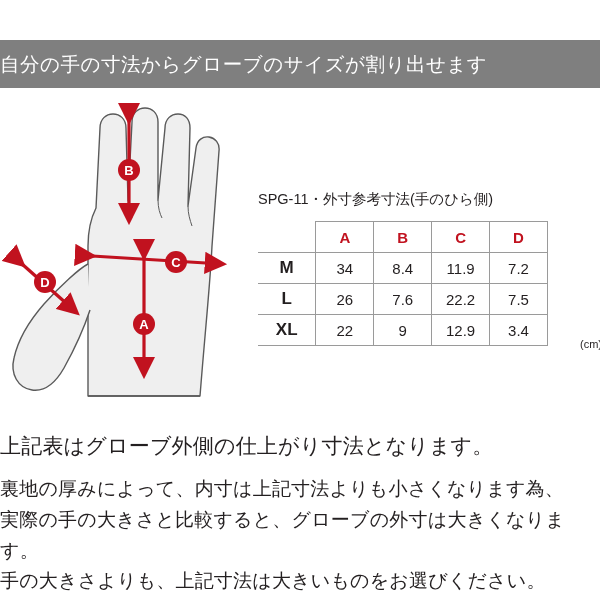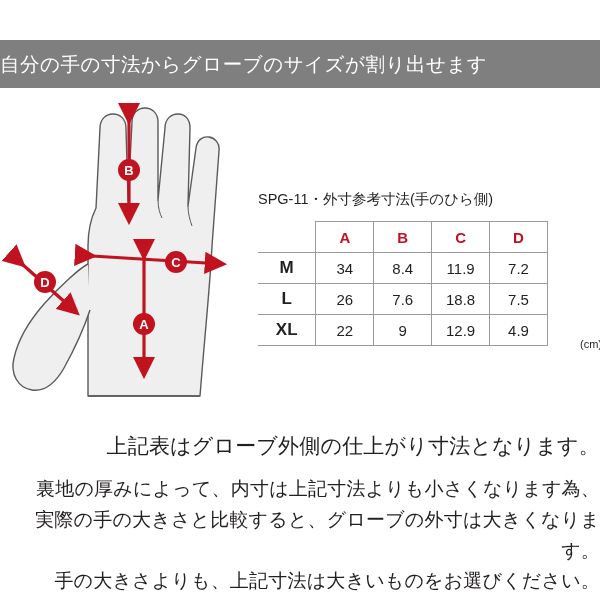--- a/index.html
+++ b/index.html
@@ -103,21 +103,21 @@
   .table-wrap {
     position: relative;
   }
 
   
   .notes {
     position: absolute;
     left: 0;
     top: 432px;
     width: 600px;
-    text-align: right;
+    text-align: left;
   }
   .note-head {
     font-size: 21px;
     color: #231f20;
     margin-bottom: 14px;
     letter-spacing: 0.2px;
   }
   .note-line {
     font-size: 19px;
     color: #231f20;
@@ -223,29 +223,29 @@
             <th class="rowhead">M</th>
             <td>34</td>
             <td>8.4</td>
             <td>11.9</td>
             <td>7.2</td>
           </tr>
           <tr>
             <th class="rowhead">L</th>
             <td>26</td>
             <td>7.6</td>
-            <td>18.8</td>
+            <td>22.2</td>
             <td>7.5</td>
           </tr>
           <tr>
             <th class="rowhead">XL</th>
             <td>22</td>
             <td>9</td>
             <td>12.9</td>
-            <td>4.9</td>
+            <td>3.4</td>
           </tr>
         </tbody>
       </table>
       <div class="unit">(cm)</div>
     </div>
   </div>
 
   <div class="notes">
     <div class="note-head">上記表はグローブ外側の仕上がり寸法となります。</div>
     <div class="note-line">裏地の厚みによって、内寸は上記寸法よりも小さくなります為、</div>

